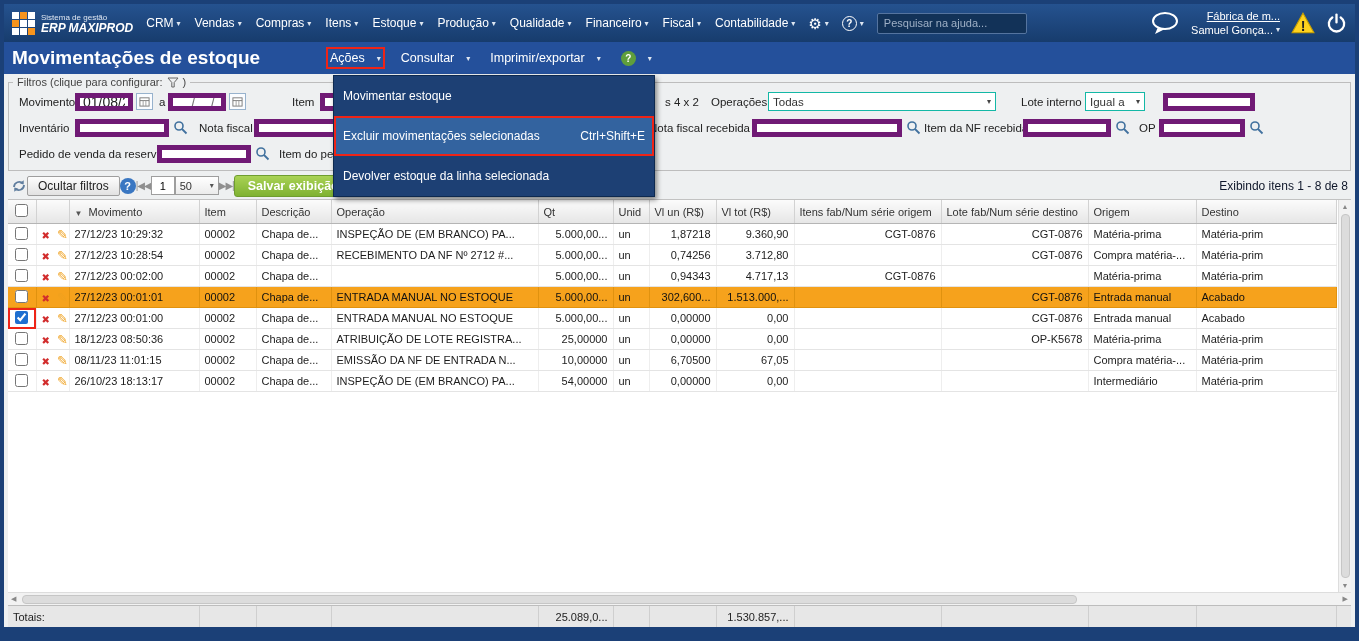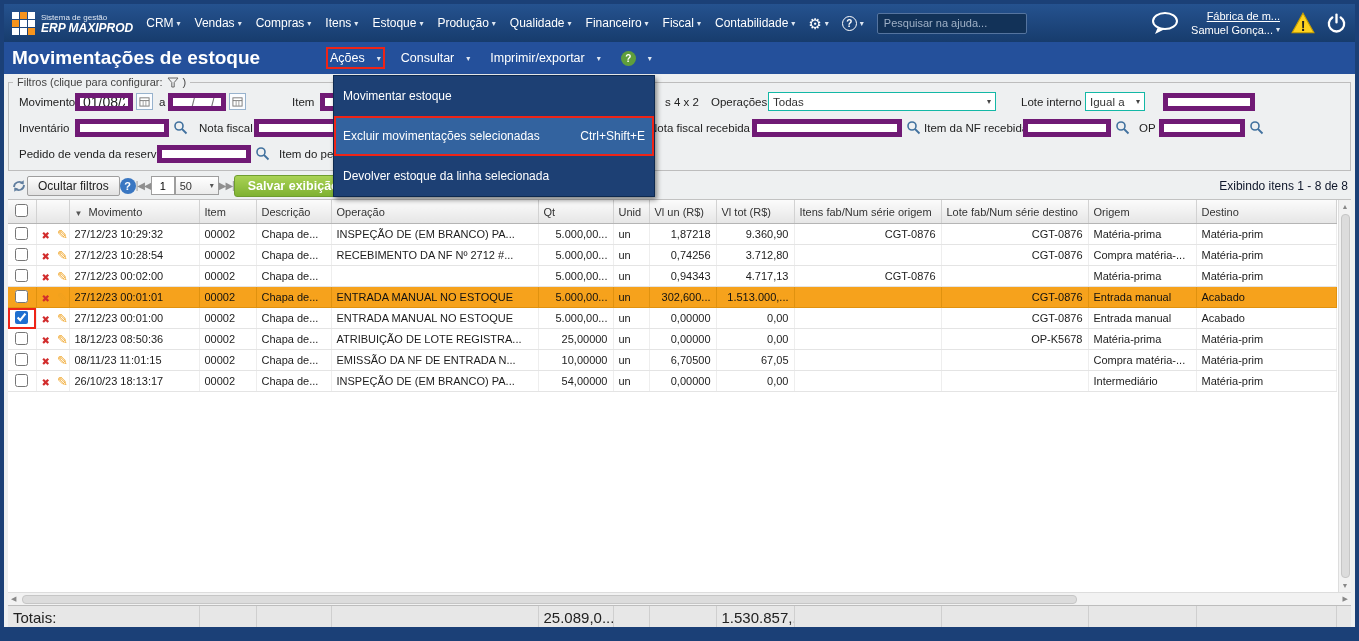--- a/index.html
+++ b/index.html
@@ -92,21 +92,21 @@
     align-items:center;font-size:7px;color:#888}
   .vscroll .arr{height:13px;display:flex;align-items:center;cursor:pointer}
   .vthumb{flex:1;width:9px;background:#dcdcdc;border:1px solid #c6c6c6;border-radius:4px;margin:1px 0;cursor:pointer}
   .hscroll{height:13px;flex:0 0 13px;margin:0 4px;background:#f2f2f2;border-top:1px solid #ddd;
     display:flex;align-items:center;font-size:7px;color:#888;padding:0 3px}
   .hscroll .arr{cursor:pointer}
   .hthumb{width:1055px;height:9px;background:#dcdcdc;border:1px solid #c6c6c6;border-radius:4px;margin-left:6px;cursor:pointer}
   .hscroll .arr.right{margin-left:auto}
   
   .totals{height:22px;flex:0 0 22px;margin:0 4px;background:#e7e7e7;border-top:1px solid #bdbdbd}
-  table.tot{border-collapse:collapse;table-layout:fixed;width:1328px;font-size:15px}
+  table.tot{border-collapse:collapse;table-layout:fixed;width:1328px;font-size:11px}
   .tot td{border-right:1px solid #cfcfcf;padding:3px 5px;height:22px;overflow:hidden;white-space:nowrap;color:#222}
 </style>
 </head>
 <body>
 
 <div class="window">
 
   <div class="topbar">
     <div class="logo">
       <div class="logo-grid">

